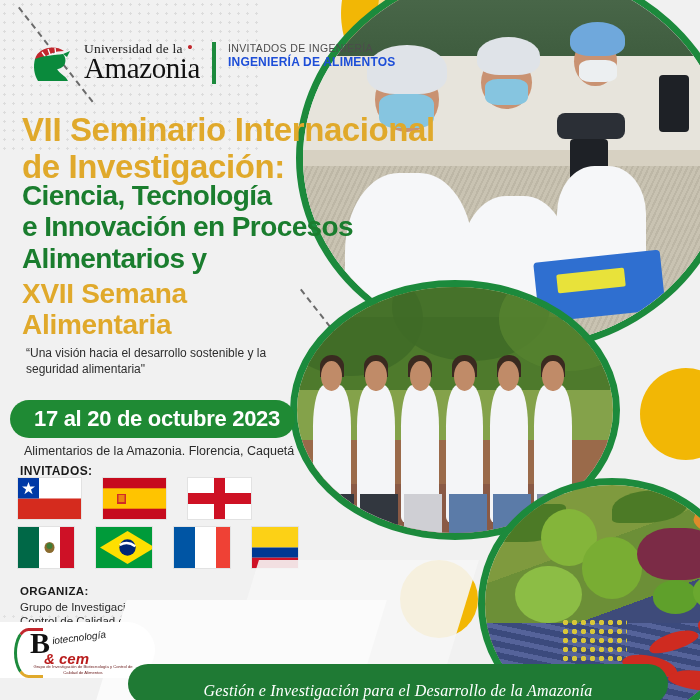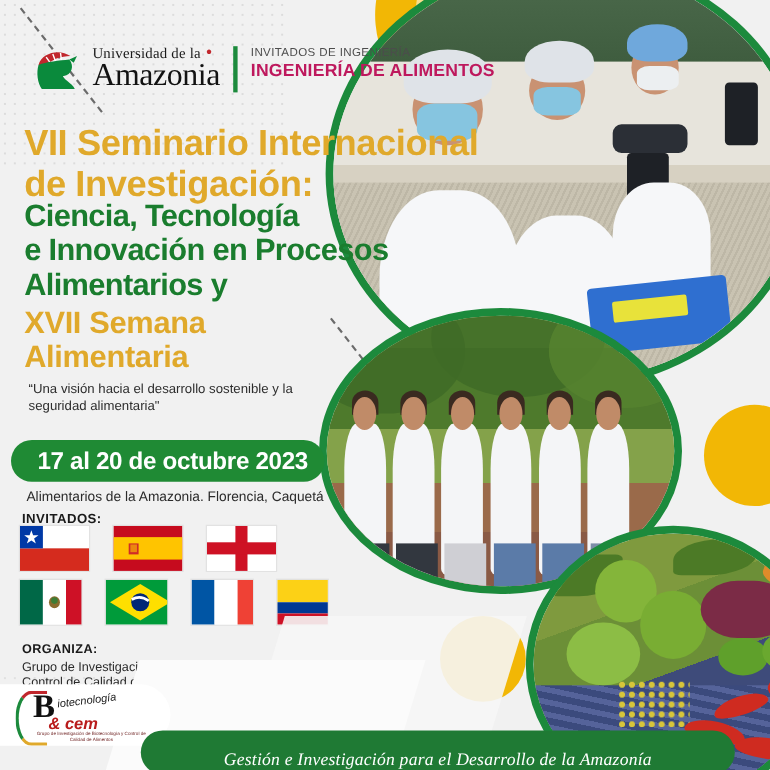--- a/index.html
+++ b/index.html
@@ -99,21 +99,21 @@
   
   .logo-row{position:absolute;left:32px;top:42px;display:flex;align-items:flex-start;}
   .emblem{position:relative;width:46px;height:40px;margin-right:6px;}
   .uni-text{line-height:1;}
   .uni-top{font-family:"Liberation Serif",serif;font-size:13.5px;color:#1a1a1a;letter-spacing:.2px;}
   .uni-top .dot{color:#c1272d;font-size:17px;line-height:0;}
   .uni-main{font-family:"Liberation Serif",serif;font-size:29px;color:#111;letter-spacing:-.4px;margin-top:-2px;}
   .vbar{width:4px;height:42px;background:#1c8a3c;margin:0 12px;}
   .fac{line-height:1.22;}
   .fac-top{font-size:10.5px;color:#4c4c4c;letter-spacing:.35px;}
-  .fac-main{font-size:16px;color:#be185d;font-weight:bold;letter-spacing:.2px;}
+  .fac-main{font-size:12px;color:#1d4ed8;font-weight:bold;letter-spacing:.2px;}
 
   
   .t1{position:absolute;left:22px;top:112px;width:430px;
      font-size:33px;font-weight:bold;color:#e0a92b;line-height:1.12;letter-spacing:-.4px;}
   .t2{position:absolute;left:22px;top:180px;width:450px;
      font-size:28px;font-weight:bold;color:#1a7d2e;line-height:1.12;letter-spacing:-.6px;}
   .t3{position:absolute;left:22px;top:278px;width:300px;
      font-size:28px;font-weight:bold;color:#e0a92b;line-height:1.12;letter-spacing:-.3px;}
   .quote{position:absolute;left:26px;top:345px;width:268px;
      font-size:12px;font-weight:normal;color:#2d2d2d;line-height:1.35;}

